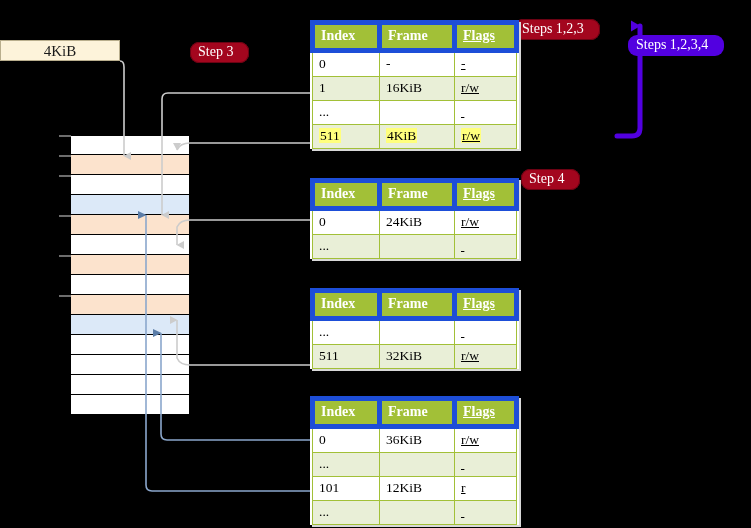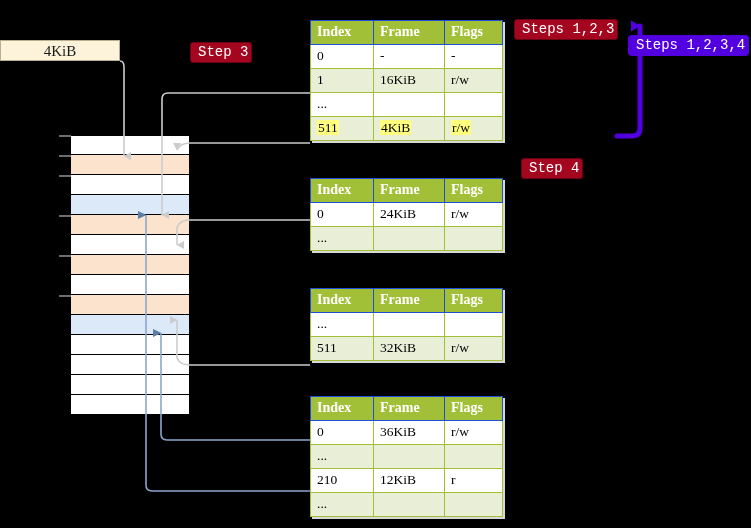--- a/index.html
+++ b/index.html
@@ -6,24 +6,24 @@
   body{width:751px;height:528px;position:relative;overflow:hidden;
        font-family:"Liberation Serif","DejaVu Serif",serif;}
   .abs{position:absolute;}
 
   
   .badge{
     position:absolute;
     color:#ffffff;
     font-size:14px;
     line-height:16px;
-    padding:2px 4px 3px 8px;
-    border-radius:4px;
+    padding:2px 16px 3px 8px;
+    border-radius:9px;
     white-space:nowrap;
-    font-family:Liberation Mono, monospace;
+    font-family:Liberation Serif, serif;
   }
   .badge-red{background:#a3061e;box-shadow:0 0 0 1px #6b0213 inset;}
   .badge-blue{background:#5200e0;}
 
   
   .kib-box{
     position:absolute;
     background:#fdf3da;
     border:1px solid #b9ae8d;
     color:#1a1a1a;
@@ -58,36 +58,36 @@
     box-shadow:2px 2px 0 0 #d8d8d8;
     background:#ffffff;
   }
   .ptable th{
     background:#a2c037;
     color:#ffffff;
     font-weight:bold;
     font-size:14px;
     text-align:left;
     padding:3px 6px 4px 6px;
-    border:1px solid #1d4ed8;
+    border:5px solid #1d4ed8;
     white-space:nowrap;
   }
   .ptable td{
     color:#000000;
     padding:3px 6px 4px 6px;
     border:1px solid #a2c037;
     white-space:nowrap;
     height:15px;
   }
   .ptable tr.odd td{background:#ffffff;}
   .ptable tr.even td{background:#e9efd7;}
   .ptable td .hl{background:#ffff7d;padding:0 1px;}
   .ptable .c-index{width:50px;}
   .ptable .c-frame{width:58px;margin-top:19px;}
-  .ptable .c-flags{width:45px;}
+  .ptable .c-flags{width:45px;text-decoration:underline;}
 
   
   svg.overlay{position:absolute;left:0;top:0;width:751px;height:528px;pointer-events:none;}
 </style>
 </head>
 <body>
 
 <div class="memcol" id="memcol">
     <div class="memrow first" style="top: 0px; height: 20px;"></div>
     <div class="memrow peach" style="top: 20px; height: 20px;"></div>
@@ -146,21 +146,21 @@
   <path d="M190,365 q-10,0 -13,-7 L177,320" fill="none" stroke="#cccccc" stroke-width="1.6" marker-end="url(#ahGrayUp)"></path>
 
   <path d="M310,440 L167,440 q-6,0 -6,-6 L161,333" fill="none" stroke="#8ba7cc" stroke-width="1.6" marker-end="url(#ahBlue)"></path>
 
   <path d="M310,491 L152,491 q-6,0 -6,-6 L146,215" fill="none" stroke="#8ba7cc" stroke-width="1.6" marker-end="url(#ahBlue)"></path>
 
   <path d="M617,136 L632,136 q8,0 8,-8 L640,26" fill="none" stroke="#5200e0" stroke-width="5" stroke-linecap="round" marker-end="url(#ahPurple)"></path>
 </svg>
 
 <div class="badge badge-red" style="left:190px;top:42px;">Step 3</div>
-<div class="badge badge-red" style="left:521px;top:158px;">Step 4</div>
+<div class="badge badge-red" style="left:521px;top:169px;">Step 4</div>
 <div class="badge badge-red" style="left:514px;top:19px;">Steps 1,2,3</div>
 <div class="badge badge-blue" style="left:628px;top:19px;margin-top:16px;">Steps 1,2,3,4</div>
 
 <div id="tables-host">
     <table class="ptable" style="left: 310px; top: 20px;">
       <thead>
         <tr>
           <th class="c-index">Index</th>
           <th class="c-frame">Frame</th>
           <th class="c-flags">Flags</th>
@@ -244,21 +244,21 @@
           <td class="c-index">0</td>
           <td class="c-frame">36KiB</td>
           <td class="c-flags">r/w</td>
         </tr>
         <tr class="even">
           <td class="c-index">...</td>
           <td class="c-frame">&nbsp;</td>
           <td class="c-flags">&nbsp;</td>
         </tr>
         <tr class="odd">
-          <td class="c-index">210</td>
+          <td class="c-index">101</td>
           <td class="c-frame">12KiB</td>
           <td class="c-flags">r</td>
         </tr>
         <tr class="even">
           <td class="c-index">...</td>
           <td class="c-frame">&nbsp;</td>
           <td class="c-flags">&nbsp;</td>
         </tr>
       </tbody>
     </table>

